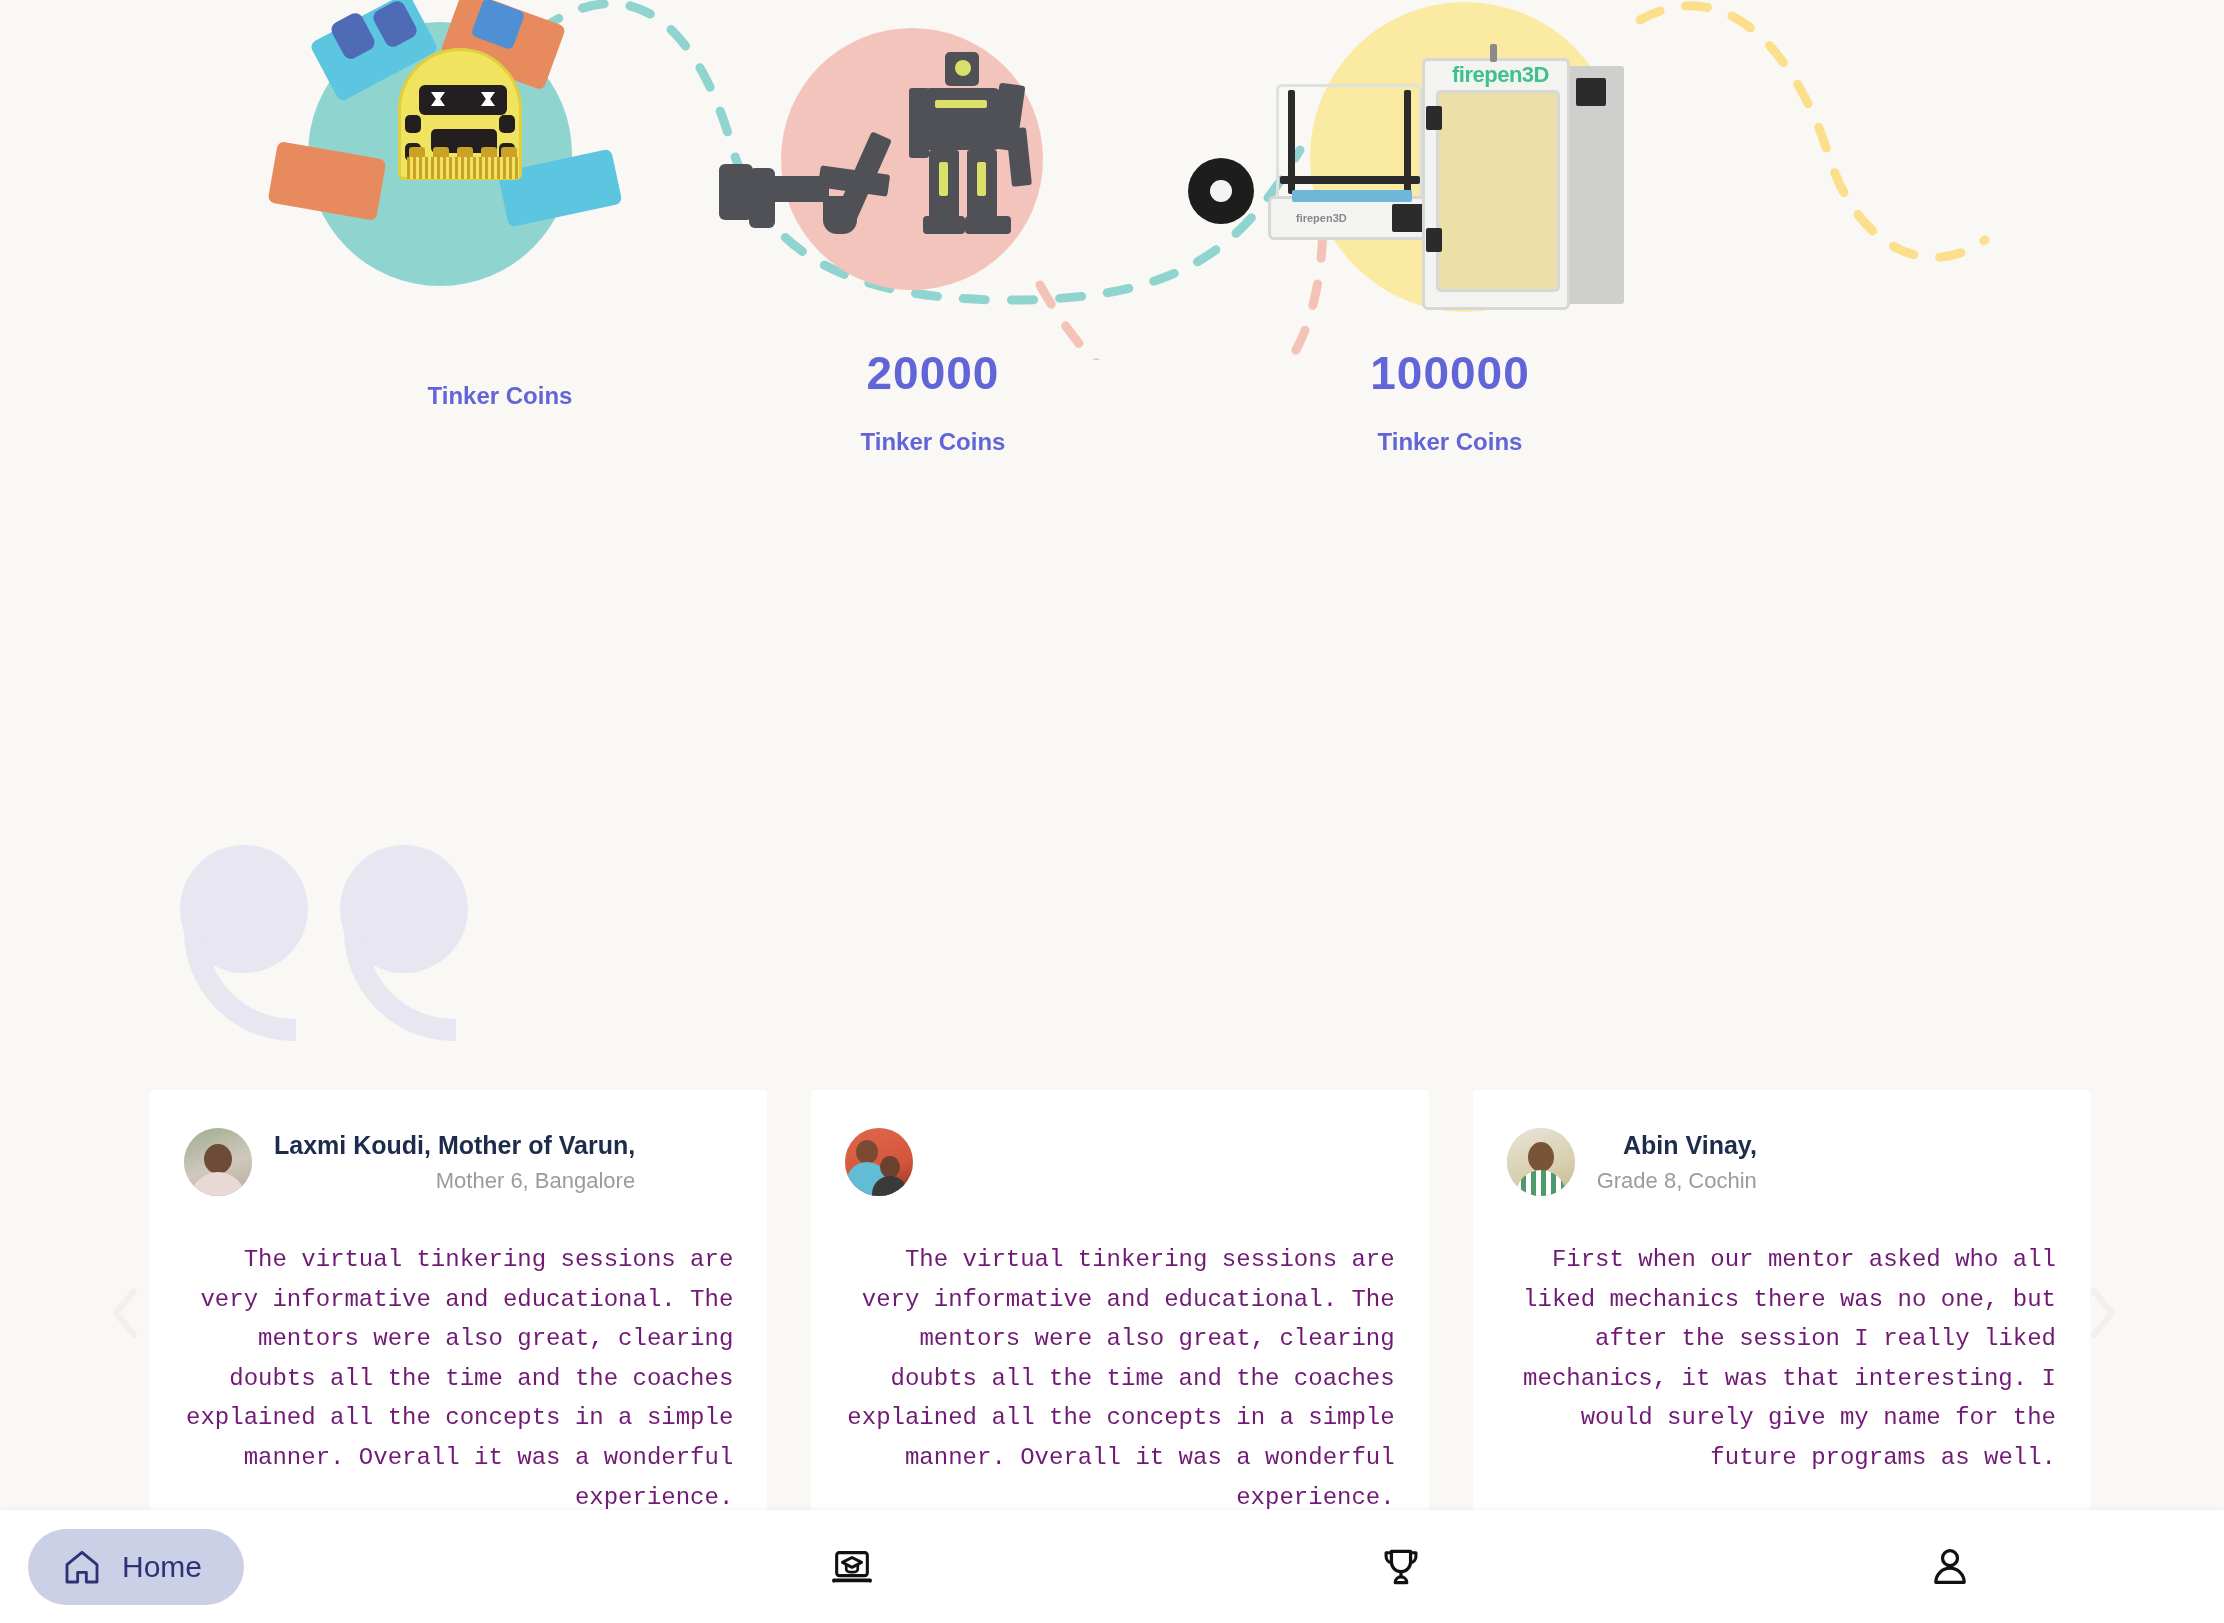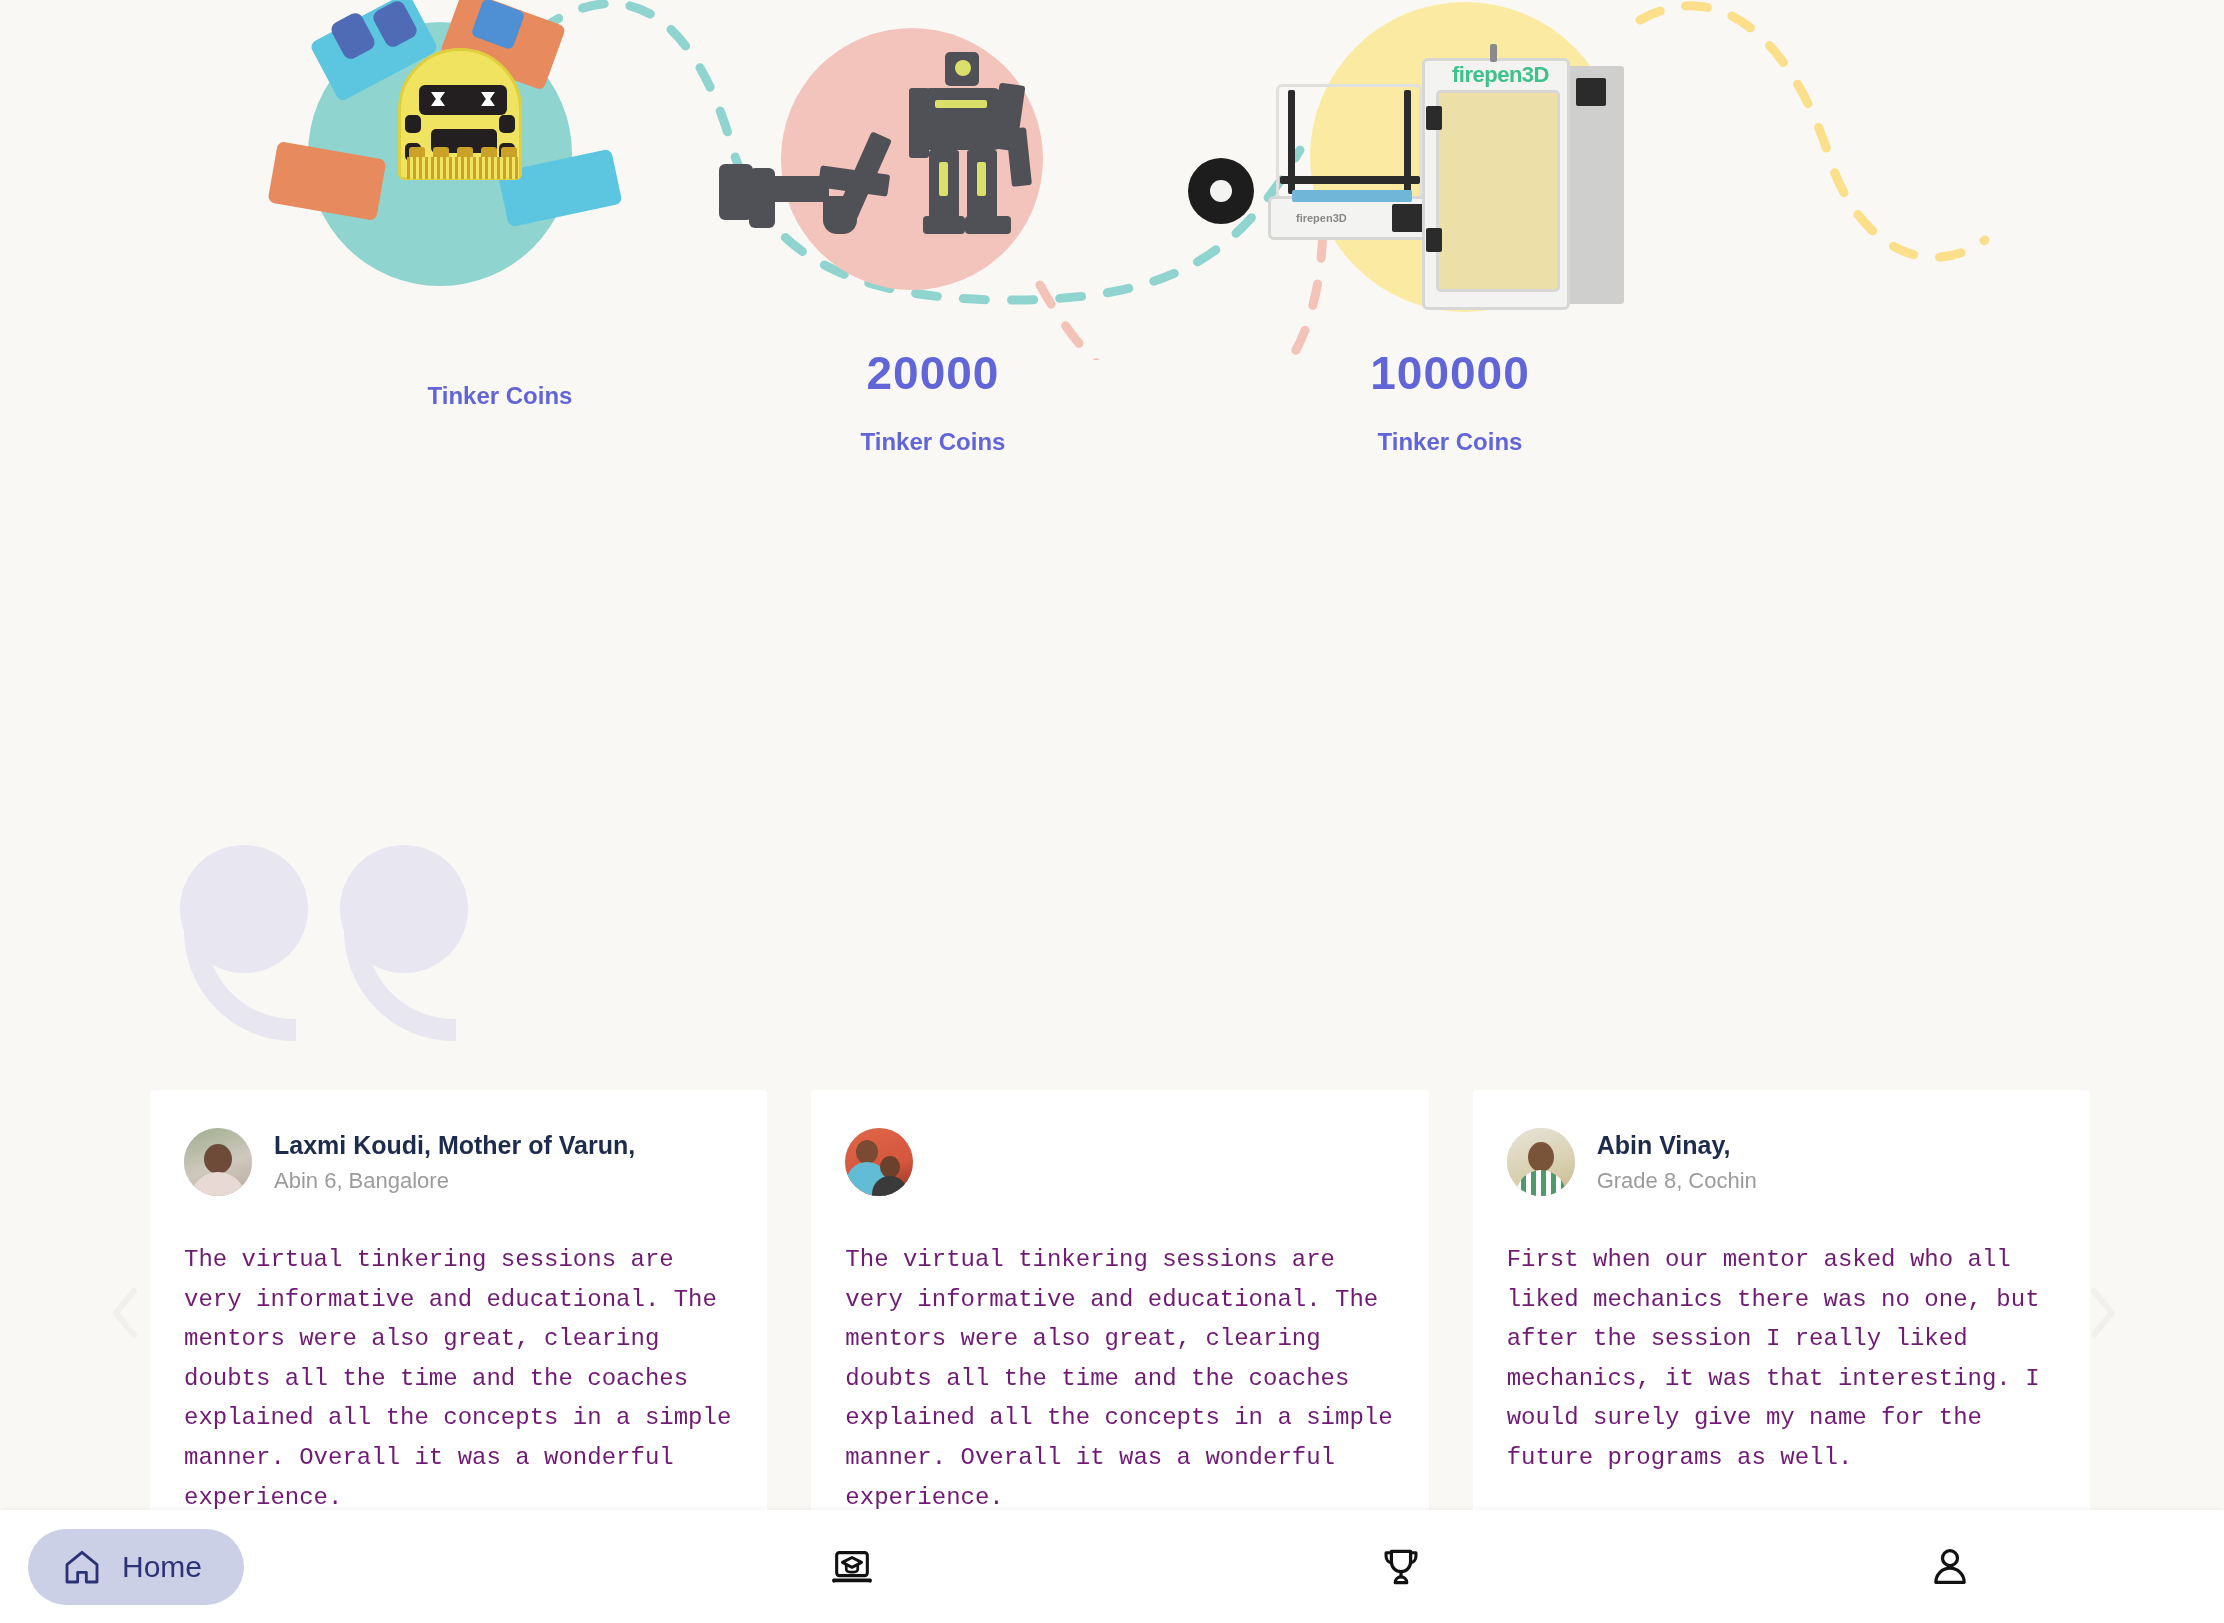--- a/index.html
+++ b/index.html
@@ -83,21 +83,21 @@
     background:#e7e6f1; border-radius:50%; }
   .qmark .tail { position:absolute; left: 4px; top: 84px; width: 112px; height: 112px;
     border-left: 22px solid #e7e6f1; border-bottom: 22px solid #e7e6f1;
     border-radius: 0 0 0 110px; border-top-color:transparent; border-right-color:transparent; }
 
   
   .carousel { position:absolute; left:0; top: 1090px; width: 2224px; height: 420px; }
   .cards { position:absolute; left: 150px; top: 0; width: 1940px; display:flex; gap: 44px; }
   .card {
     width: 618px; background:#ffffff; border-radius: 4px;
-    padding: 38px 34px 44px 34px; min-height: 400px;
+    padding: 38px 34px 44px 34px; min-height: 400px; text-align: right;
   }
   .card-head { display:flex; align-items:center; gap: 22px; }
   .avatar {
     width: 68px; height: 68px; border-radius:50%; flex: 0 0 68px;
     background:#cdd2d6; overflow:hidden; position:relative;
   }
   .av-bg { position:absolute; inset:0; }
   .av-head { position:absolute; left:50%; transform:translateX(-50%); border-radius:50%; }
   .av-body { position:absolute; left:50%; transform:translateX(-50%); border-radius: 40px 40px 0 0; }
   .card-name { font-size: 25px; font-weight: 700; color: #1d2c4c; line-height: 1.2; }
@@ -259,21 +259,21 @@
 
       <div class="card">
         <div class="card-head">
           <div class="avatar">
             <div class="av-bg" style="background:linear-gradient(160deg,#9fae8e 0%,#cfc8bd 55%,#b7a99b 100%);"></div>
             <div class="av-head" style="top:16px; width:28px; height:30px; background:#6e4a38;"></div>
             <div class="av-body" style="top:44px; width:56px; height:30px; background:#e8d9d4;"></div>
           </div>
           <div>
             <div class="card-name">Laxmi Koudi, Mother of Varun,</div>
-            <div class="card-sub">Abin 6, Bangalore</div>
+            <div class="card-sub">Mother 6, Bangalore</div>
           </div>
         </div>
         <div class="card-body">The virtual tinkering sessions are very informative and educational. The mentors were also great, clearing doubts all the time and the coaches explained all the concepts in a simple manner. Overall it was a wonderful experience.</div>
       </div>
 
       <div class="card">
         <div class="card-head">
           <div class="avatar">
             <div class="av-bg" style="background:linear-gradient(160deg,#e0674a 0%,#d4563c 60%,#8c3020 100%);"></div>
             <div class="av-head" style="left:32%; top:12px; width:22px; height:24px; background:#7a4a33;"></div>

